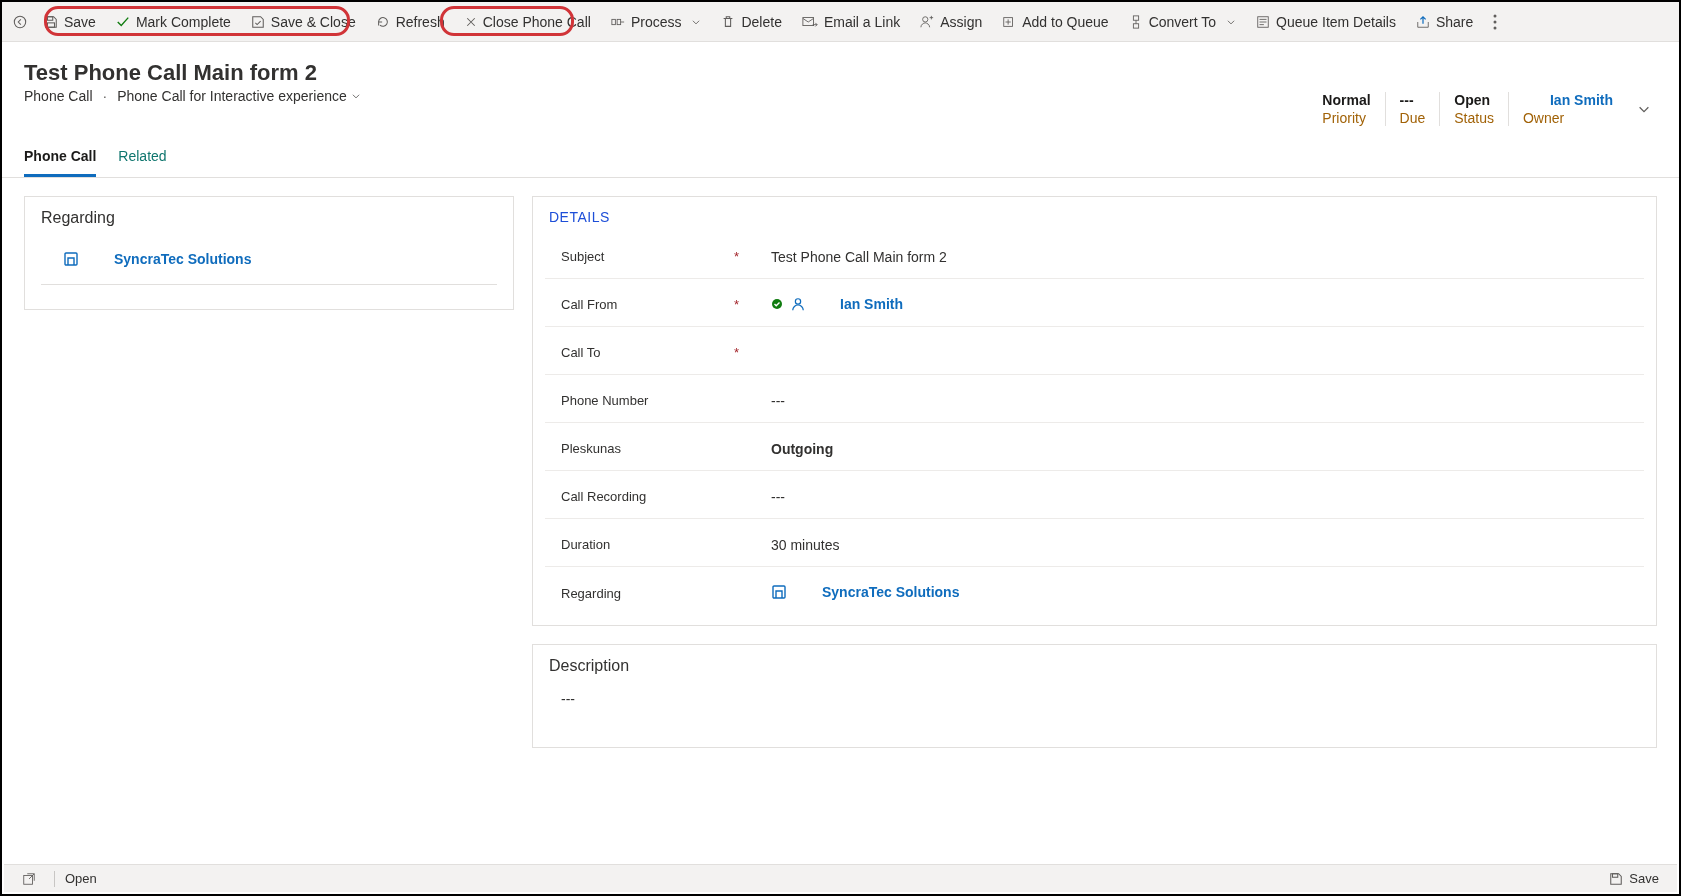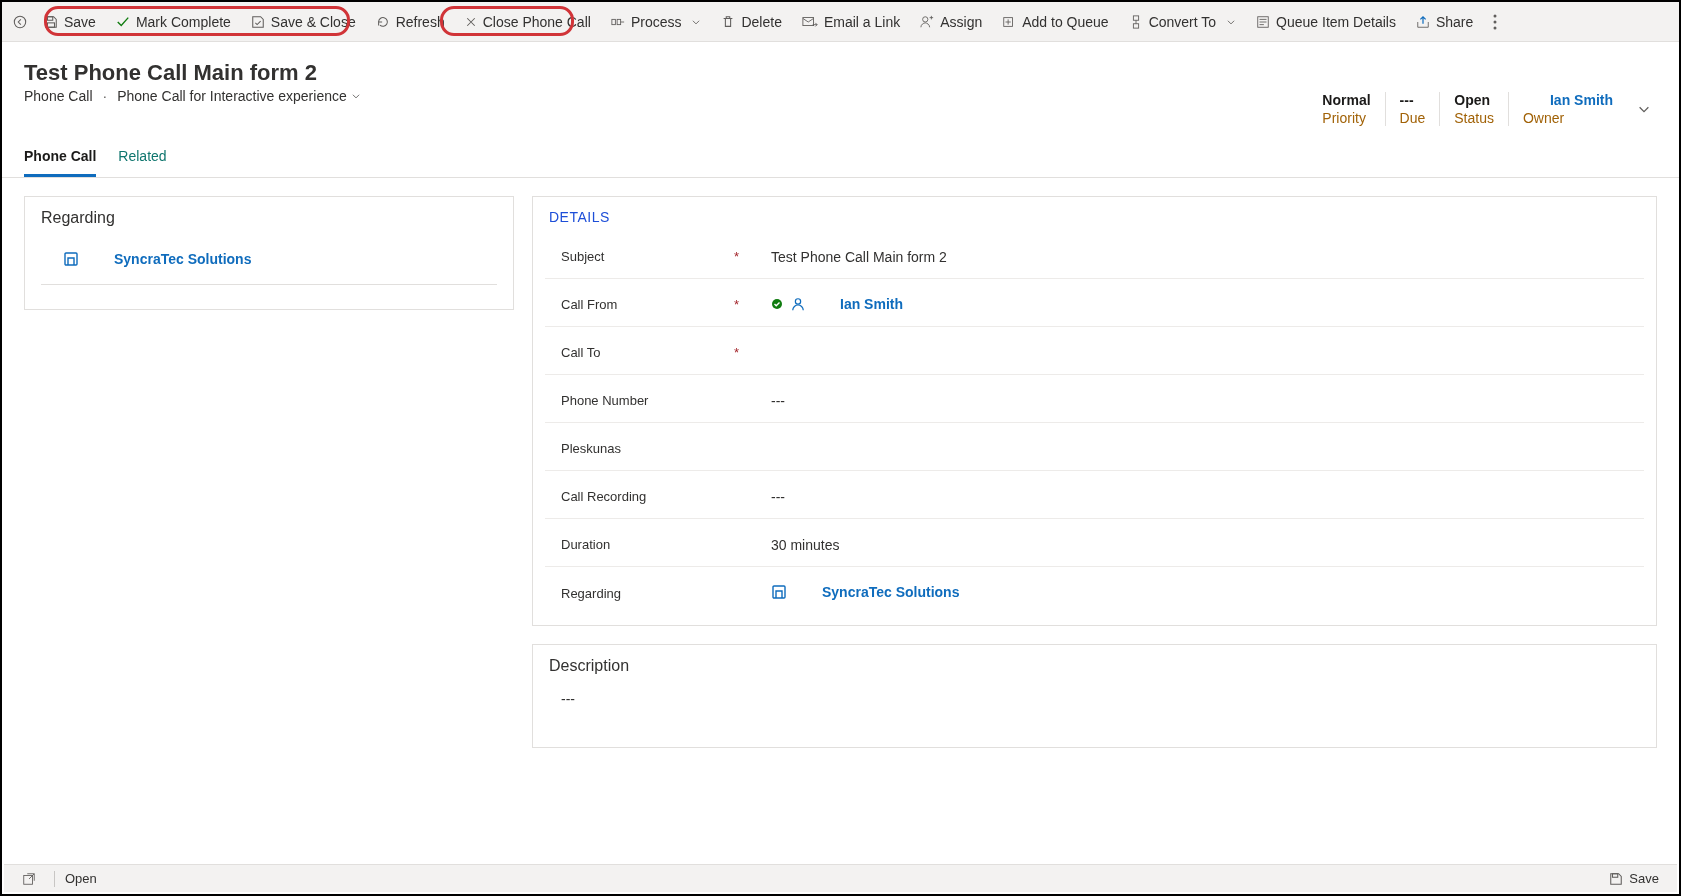--- a/index.html
+++ b/index.html
@@ -301,20 +301,21 @@
 
         <div class="drow">
           <div class="dlabel">Phone Number</div>
           <div class="dreq"></div>
           <div class="dval">---</div>
         </div>
 
         <div class="drow">
           <div class="dlabel">Pleskunas</div>
           <div class="dreq"></div>
+          <div class="dval"><span class="bold">Outgoing</span></div>
         </div>
 
         <div class="drow">
           <div class="dlabel">Call Recording</div>
           <div class="dreq"></div>
           <div class="dval">---</div>
         </div>
 
         <div class="drow">
           <div class="dlabel">Duration</div>

